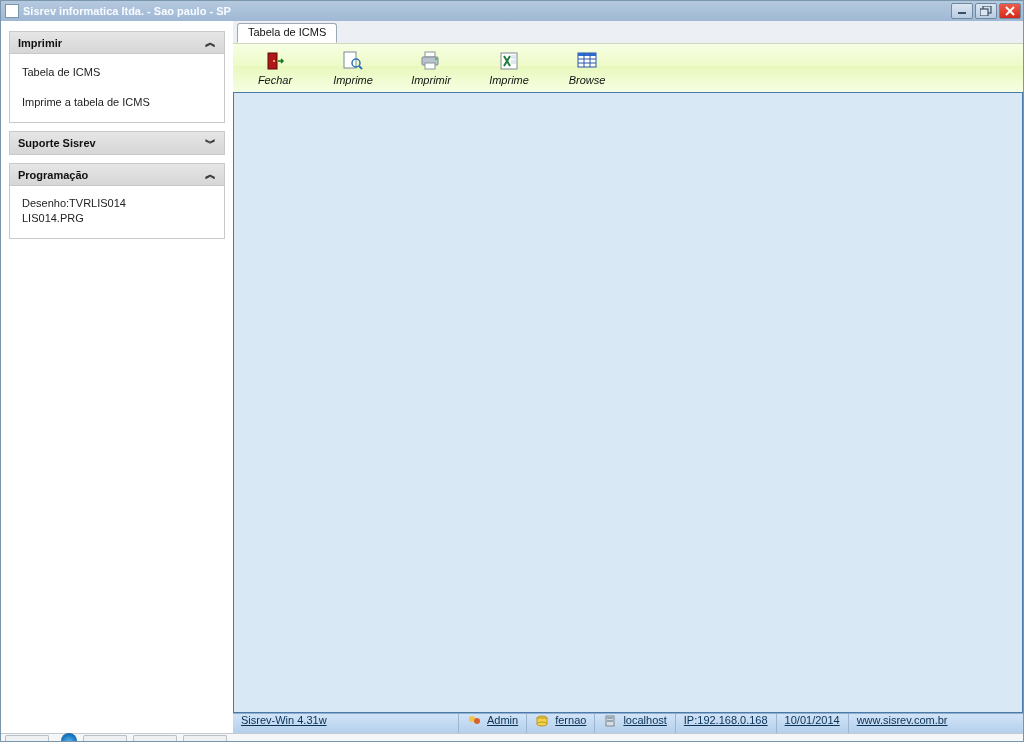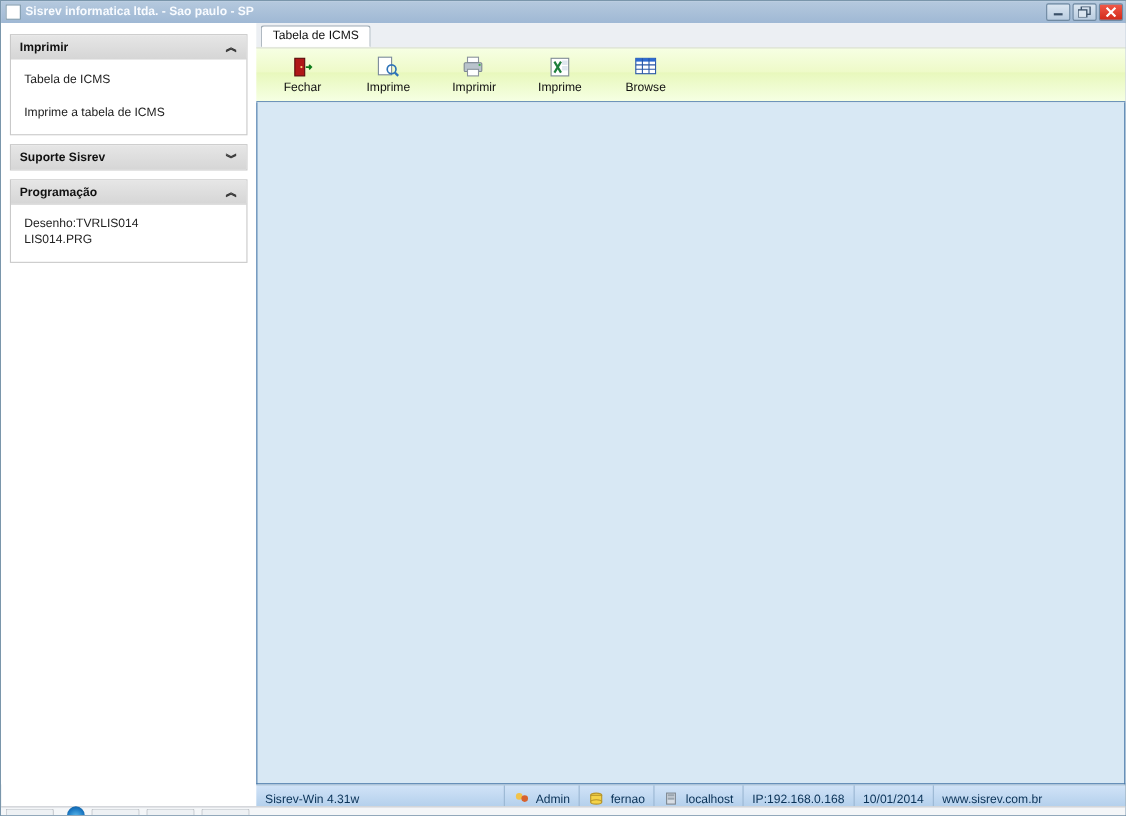--- a/index.html
+++ b/index.html
@@ -125,20 +125,21 @@
   }
   .toolbar {
     height: 50px;
     background: linear-gradient(to bottom,#f6ffe3 0%, #eefac8 45%, #e8f8bc 46%, #f6ffe3 100%);
     border-top: 1px solid #cfd6bb;
     border-bottom: 1px solid #4b7aaa;
     display: flex;
     align-items: center;
     padding: 0 14px;
     gap: 22px;
+    font-style: italic;
   }
   .tbtn {
     display: flex;
     flex-direction: column;
     align-items: center;
     width: 56px;
     color: #111;
     font-size: 11px;
     cursor: pointer;
   }
@@ -161,25 +162,26 @@
     background: linear-gradient(to bottom,#d1e3f7,#b4d0ec);
     border-top: 1px solid #8faecb;
     display: flex;
     align-items: stretch;
     font-size: 11px;
     color: #093156;
     margin-left: 232px;
   }
   .stat {
     display: flex;
-    align-items: flex-end;
+    align-items: flex-start;
     padding: 0 8px;
     border-left: 1px solid #9ab6d2;
     gap: 6px;
     white-space: nowrap;
+    text-decoration: underline;
   }
   .stat:first-child { border-left:0; flex:0 0 225px; }
   .sicon { width:14px; height:14px; display:inline-flex; align-items:center; justify-content:center; }
 
   
   .taskbar {
     height: 8px;
     background: #f4f6f8;
     border-top: 1px solid #c6c9cd;
     display:flex;

